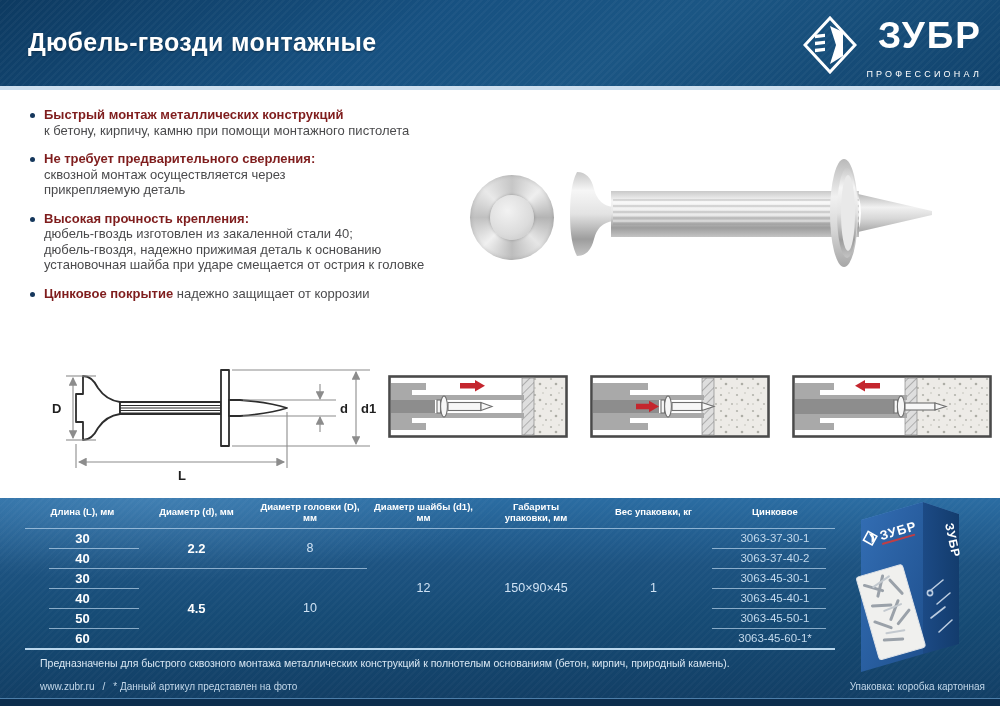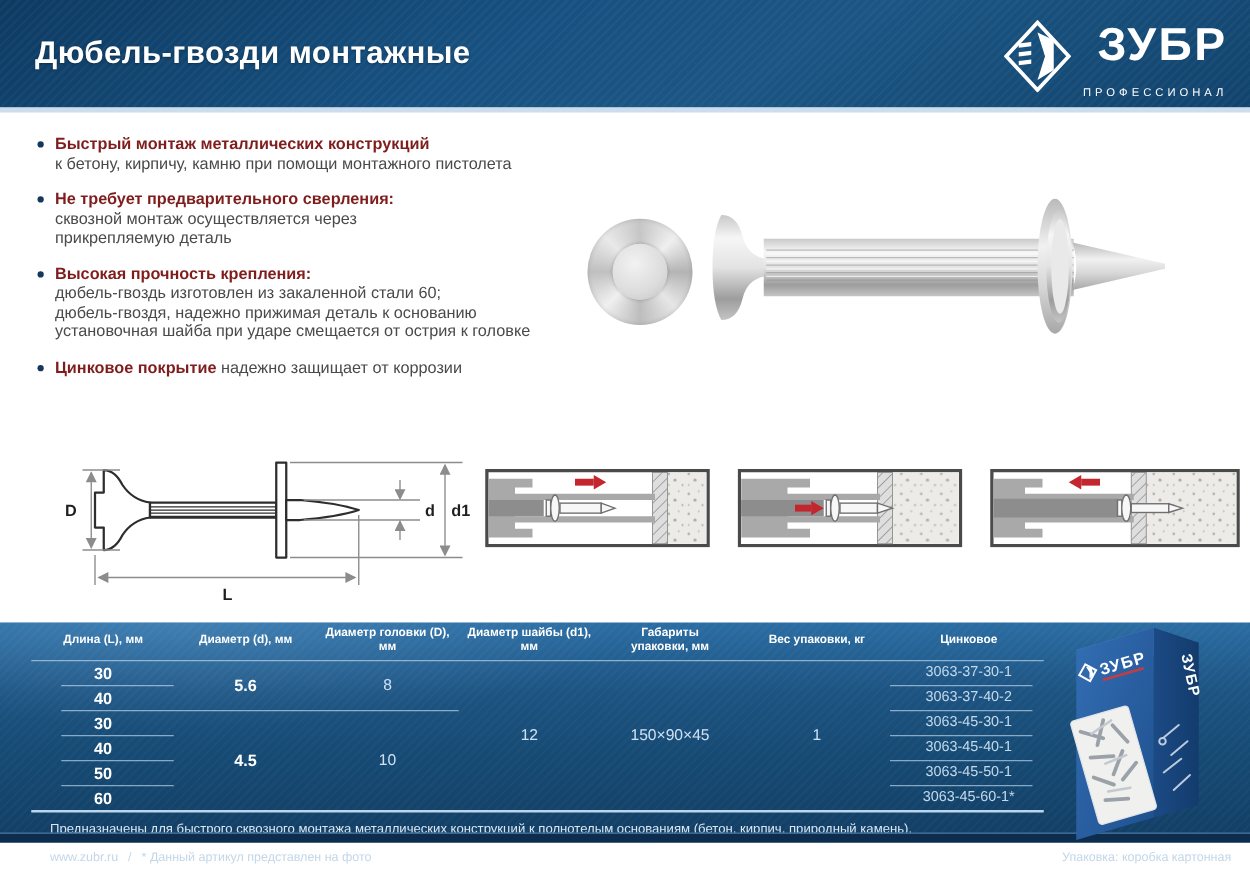--- a/index.html
+++ b/index.html
@@ -29,21 +29,21 @@
 
   
   .washer-front{position:absolute;left:470px;top:175px;width:84px;height:85px;border-radius:50%;
     background:conic-gradient(#c6c6c6,#efefef,#b4b4b4,#e6e6e6,#bdbdbd,#f0f0f0,#c0c0c0,#e9e9e9,#c6c6c6);
     box-shadow:inset 0 0 4px rgba(0,0,0,.15);}
   .washer-front::after{content:"";position:absolute;left:20px;top:20px;width:44px;height:45px;border-radius:50%;
     background:radial-gradient(circle at 40% 35%,#f2f2f2 0%,#dcdcdc 60%,#c2c2c2 100%);
     box-shadow:0 0 3px rgba(0,0,0,.25);}
 
   
-  .blue-section{position:absolute;left:0;top:498px;width:1000px;height:176px;
+  .blue-section{position:absolute;left:0;top:498px;width:1000px;height:208px;
     background:linear-gradient(180deg,#2b6da3 0%,#1d5381 32%,#164b75 58%,#123e64 100%);}
   .blue-section::before{content:"";position:absolute;inset:0;
     background:repeating-linear-gradient(135deg,rgba(255,255,255,.025) 0 2px,transparent 2px 5px),
                radial-gradient(ellipse 500px 120px at 15% 0%,rgba(120,175,220,.28),transparent 70%);}
   .spec-table{position:absolute;left:25px;top:0;width:810px;display:grid;
     grid-template-columns:115px 113px 114px 113px 112px 123px 120px;
     grid-template-rows:30px repeat(6,20px);z-index:2;}
   .th{grid-row:1;display:flex;align-items:center;justify-content:center;text-align:center;
     color:#ffffff;font-size:9.5px;font-weight:bold;line-height:11px;padding-bottom:3px;}
   .cell{display:flex;align-items:center;justify-content:center;text-align:center;}
@@ -99,21 +99,21 @@
     <div>
       <div class="t">Не требует предварительного сверления:</div>
       <div class="l">сквозной монтаж осуществляется через</div>
       <div class="l">прикрепляемую деталь</div>
     </div>
   </div>
   <div class="feat">
     <span class="dot"></span>
     <div>
       <div class="t">Высокая прочность крепления:</div>
-      <div class="l">дюбель-гвоздь изготовлен из закаленной стали 60;</div>
+      <div class="l">дюбель-гвоздь изготовлен из закаленной стали 40;</div>
       <div class="l">дюбель-гвоздя, надежно прижимая деталь к основанию</div>
       <div class="l">установочная шайба при ударе смещается от острия к головке</div>
     </div>
   </div>
   <div class="feat" style="margin-top:6px;">
     <span class="dot"></span>
     <div>
       <span class="t">Цинковое покрытие</span>
       <span class="l">надежно защищает от коррозии</span>
     </div>
@@ -332,21 +332,21 @@
     <div class="th" style="grid-column:6;max-width:80px;justify-self:center;">Вес упаковки, кг</div>
     <div class="th" style="grid-column:7;">Цинковое</div>
 
     <div class="cell v-bold" style="grid-area:2/1;">30</div>
     <div class="cell v-bold" style="grid-area:3/1;">40</div>
     <div class="cell v-bold" style="grid-area:4/1;">30</div>
     <div class="cell v-bold" style="grid-area:5/1;">40</div>
     <div class="cell v-bold" style="grid-area:6/1;">50</div>
     <div class="cell v-bold" style="grid-area:7/1;">60</div>
 
-    <div class="cell v-bold" style="grid-area:2/2/4/3;">5.6</div>
+    <div class="cell v-bold" style="grid-area:2/2/4/3;">2.2</div>
     <div class="cell v-bold" style="grid-area:4/2/8/3;">4.5</div>
     <div class="cell v-light" style="grid-area:2/3/4/4;">8</div>
     <div class="cell v-light" style="grid-area:4/3/8/4;">10</div>
 
     <div class="cell v-light" style="grid-area:2/4/8/5;">12</div>
     <div class="cell v-light" style="grid-area:2/5/8/6;">150×90×45</div>
     <div class="cell v-light" style="grid-area:2/6/8/7;">1</div>
 
     <div class="cell v-art" style="grid-area:2/7;">3063-37-30-1</div>
     <div class="cell v-art" style="grid-area:3/7;">3063-37-40-2</div>

